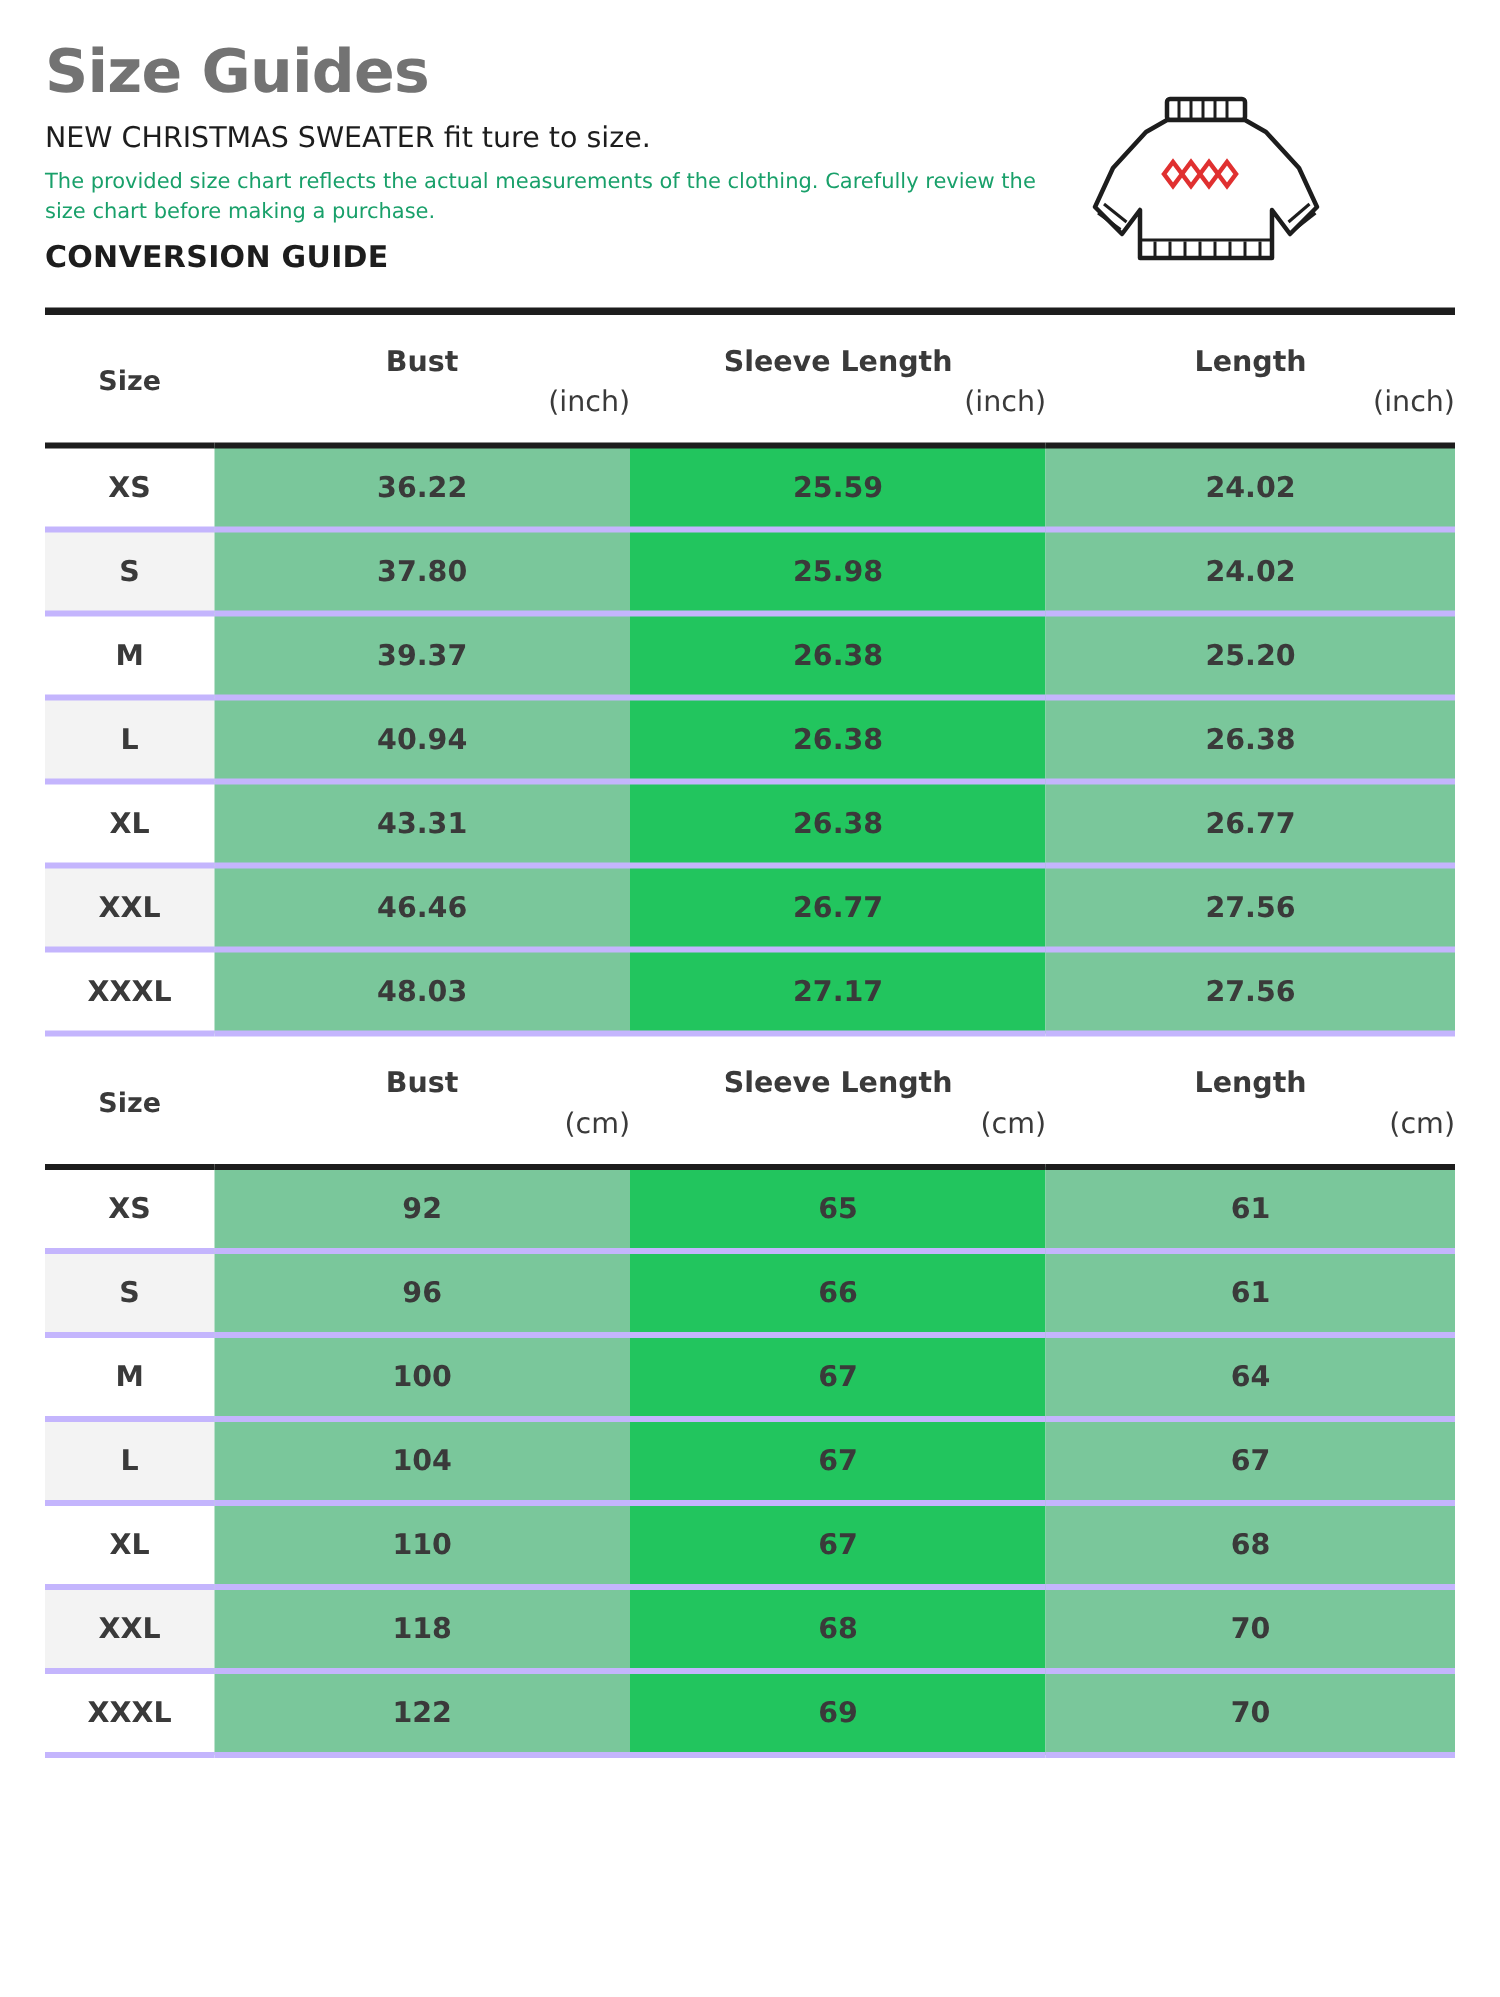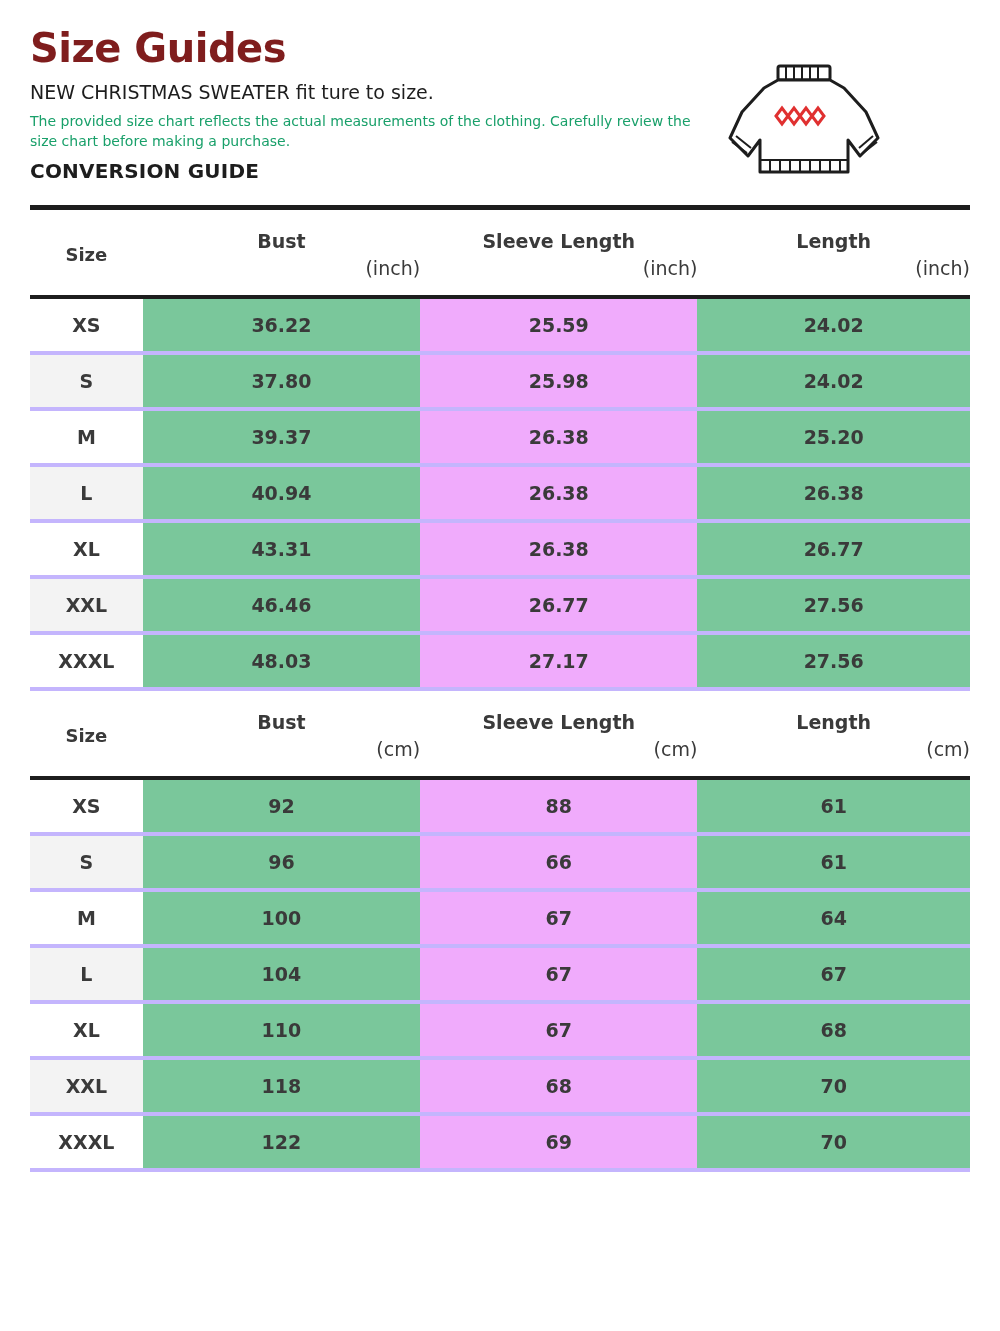--- a/index.html
+++ b/index.html
@@ -24,21 +24,21 @@
 
   
   .header {
     position: relative;
     padding-top: 26px;
   }
   .title {
     font-size: 40px;
     font-weight: bold;
     letter-spacing: -0.5px;
-    color: #7f1d1d;
+    color: #737373;
     margin: 0 0 8px 0;
     line-height: 1.1;
   }
   .subtitle {
     font-size: 19px;
     color: #1d1d1d;
     margin: 0 0 4px 0;
     line-height: 1.5;
   }
   .note {
@@ -109,21 +109,21 @@
   }
 
   tbody tr { height: 56px; }
   tbody td {
     font-weight: bold;
     font-size: 19px;
     border-bottom: 4px solid #c4b5fd;
   }
   td.sz { background: #ffffff; color: #2b2b2b; }
   td.g-dark { background: #7ac79b; }
-  td.g-light { background: #f0abfc; }
+  td.g-light { background: #22c55e; }
 
   
   tbody tr:nth-child(even) td.sz { background: #f3f3f3; }
 </style>
 </head>
 <body>
 
 <div class="page">
 
   <div class="header">
@@ -277,21 +277,21 @@
         </th>
       </tr>
       <tr class="head-border">
         <td colspan="4"></td>
       </tr>
     </thead>
     <tbody>
       <tr>
         <td class="sz">XS</td>
         <td class="g-dark">92</td>
-        <td class="g-light">88</td>
+        <td class="g-light">65</td>
         <td class="g-dark">61</td>
       </tr>
       <tr>
         <td class="sz">S</td>
         <td class="g-dark">96</td>
         <td class="g-light">66</td>
         <td class="g-dark">61</td>
       </tr>
       <tr>
         <td class="sz">M</td>

